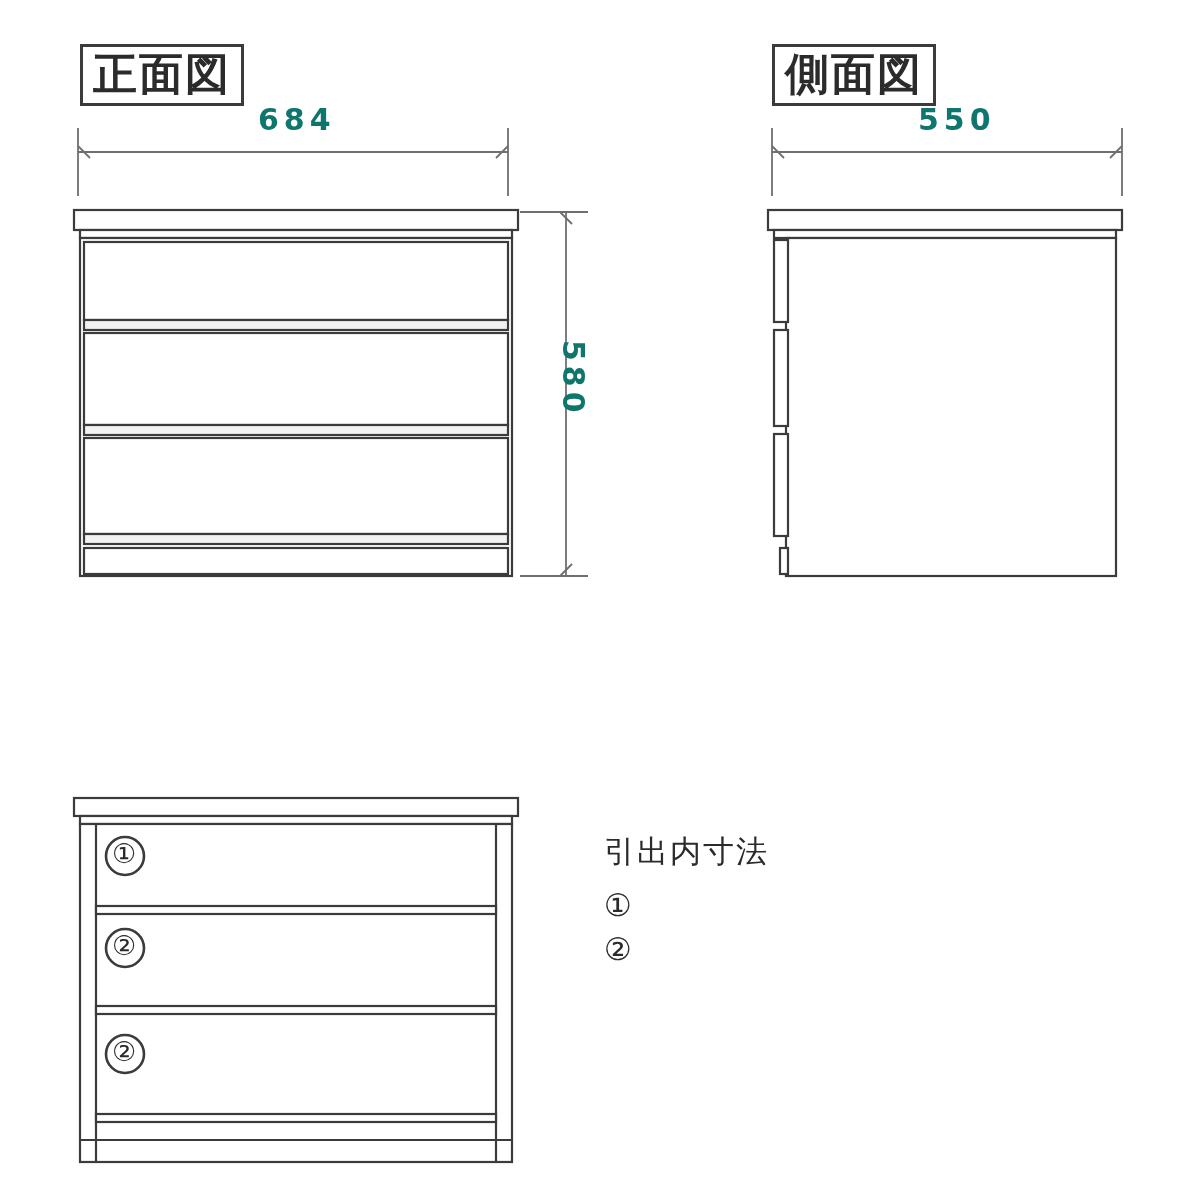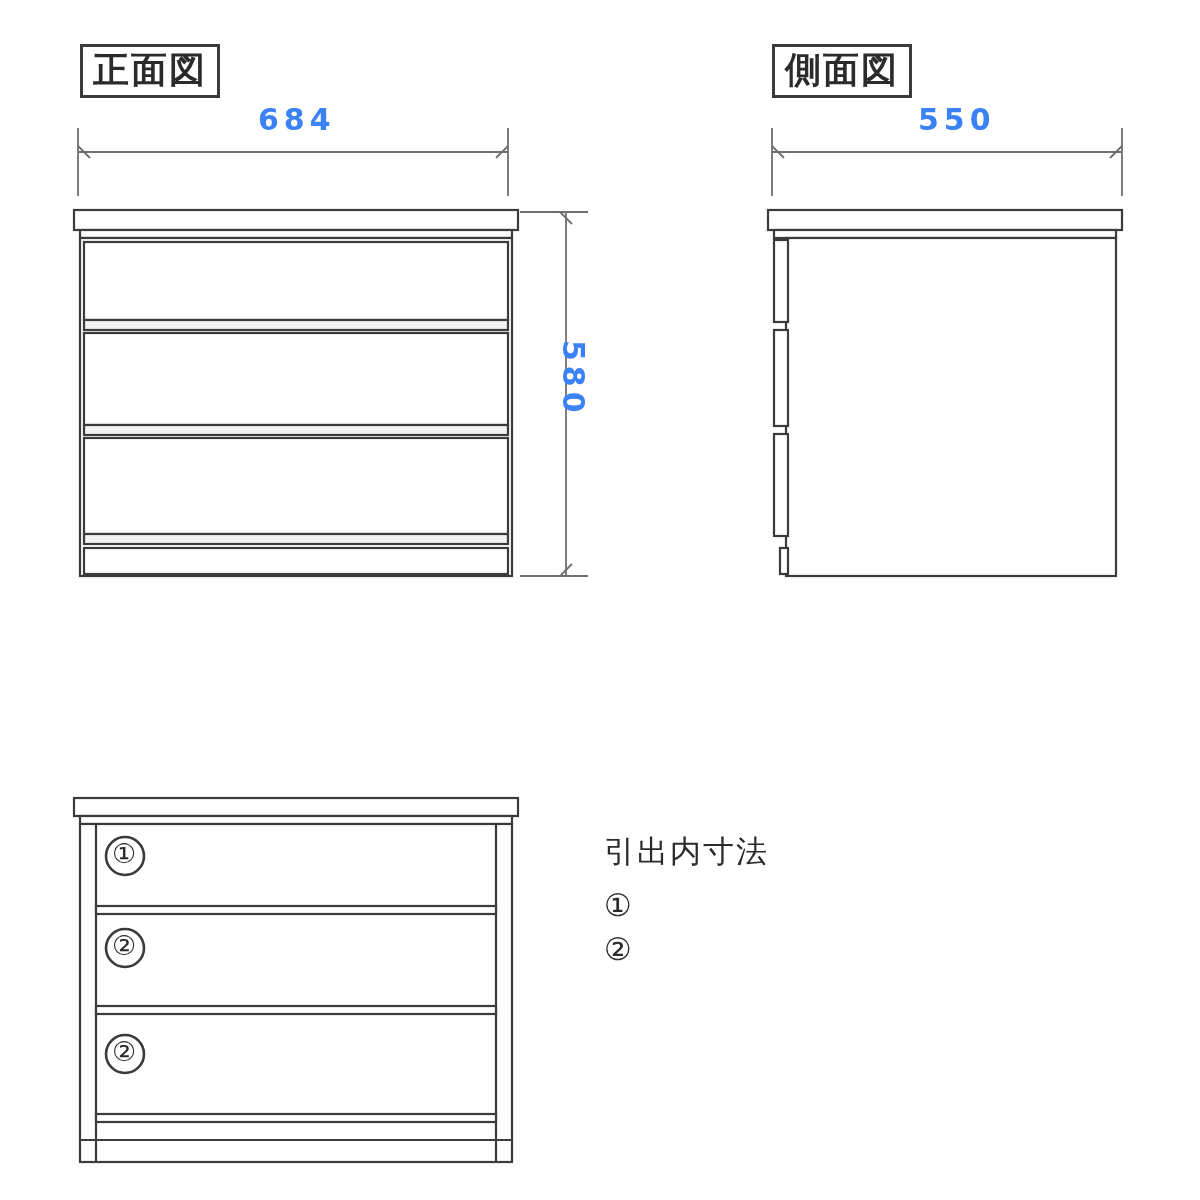--- a/index.html
+++ b/index.html
@@ -23,36 +23,36 @@
     height: 1200px;
   }
 
   
   .title-box {
     position: absolute;
     border: 3px solid #3b3b3b;
     background: #ffffff;
     padding: 4px 10px 6px 10px;
     box-sizing: border-box;
-    font-size: 36px;
+    font-size: 44px;
     line-height: 1.05;
     letter-spacing: 2px;
     font-weight: 700;
     color: #2b2b2b;
     font-family: "DejaVu Sans", sans-serif;
     white-space: nowrap;
   }
 
   
   .dim-text {
     position: absolute;
     font-size: 30px;
     letter-spacing: 5px;
     font-weight: 700;
-    color: #3b82f6;
+    color: #0f766e;
     font-family: "DejaVu Sans", sans-serif;
     white-space: nowrap;
   }
   .dim-text.vertical {
     writing-mode: vertical-rl;
     letter-spacing: 5px;
   }
 
   
   .spec {

